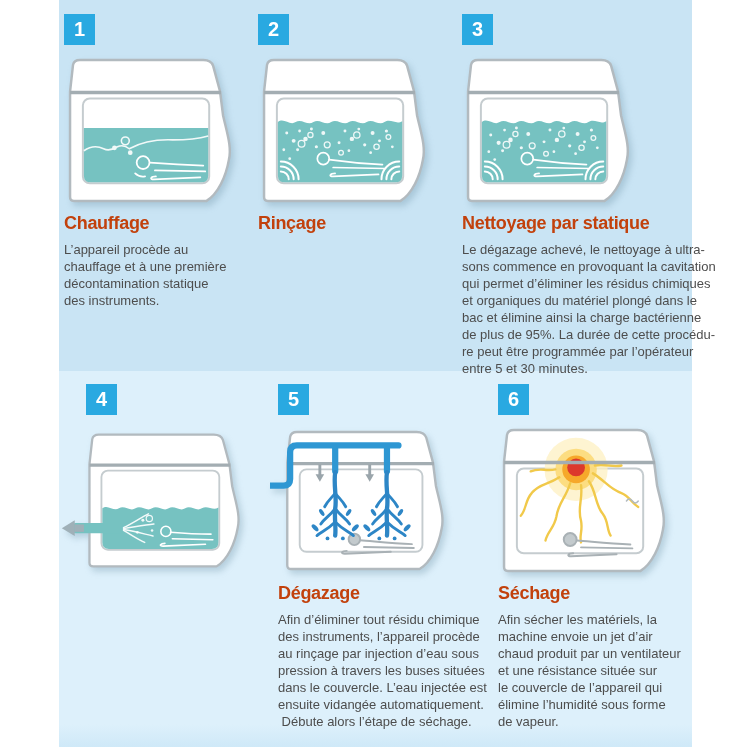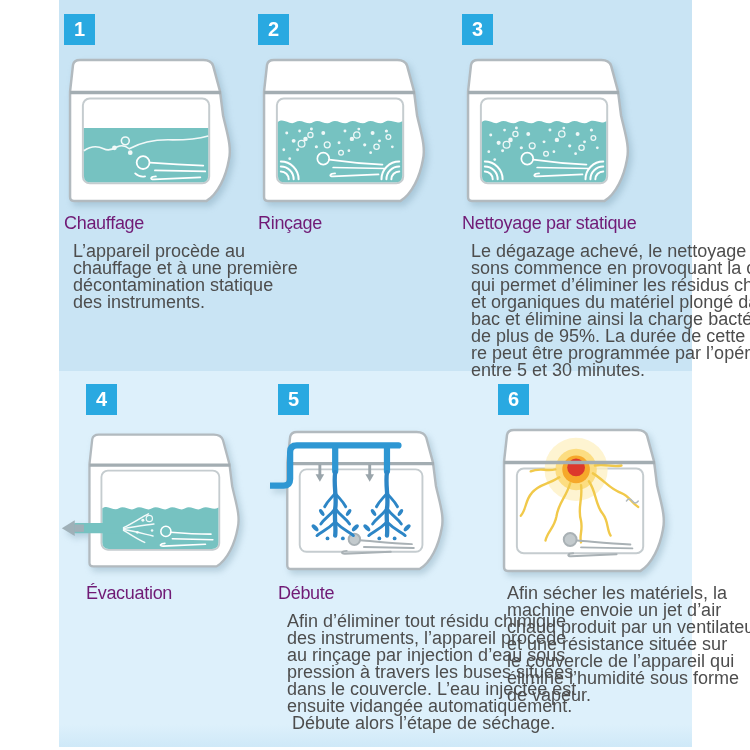--- a/index.html
+++ b/index.html
@@ -12,25 +12,25 @@
   .band-top{top:0;height:371px;background:#c9e4f4;}
   .band-bottom{top:371px;height:376px;background:linear-gradient(#ddf0fb,#ddf0fb 94%,#cfe9f8);}
   .panel{position:absolute;}
   .badge{
     width:31px;height:31px;background:#29a9e1;color:#ffffff;
     display:flex;align-items:center;justify-content:center;
     font-size:20px;font-weight:bold;margin-bottom:11px;
   }
   .machine{display:block;margin:0 0 7px -4px;filter:drop-shadow(3px 4px 3px rgba(110,145,165,.35));}
   .step-title{
-    font-size:18px;font-weight:normal;color:#701a75;letter-spacing:-.3px;
+    font-size:18px;font-weight:bold;color:#c2410c;letter-spacing:-.3px;
     margin:0 0 7px 0;
   }
   .step-desc{
-    font-size:18px;line-height:17px;color:#4d4d4d;white-space:pre;margin:9px;
+    font-size:13px;line-height:17px;color:#4d4d4d;white-space:pre;margin:0;
   }
   .p1{left:64px;top:14px;width:195px;}
   .p2{left:258px;top:14px;width:208px;}
   .p3{left:462px;top:14px;width:250px;}
   .p4{left:86px;top:384px;width:200px;}
   .p5{left:278px;top:384px;width:202px;}
   .p6{left:498px;top:384px;width:200px;}
 </style>
 </head>
 <body>
@@ -213,21 +213,20 @@
       </g>
       <circle cx="75" cy="95" r="3.4" stroke="#ffffff" fill="none" stroke-width="1.3" opacity="0.88"></circle>
       <g stroke="#ffffff" fill="none" stroke-width="1.7" stroke-linecap="round">
         <circle cx="93" cy="109" r="5.5"></circle>
         <path d="M 98,110 C 110,111 124,112 142,112"></path>
         <path d="M 100,117 L 144,118"></path>
         <path d="M 92,122 C 87,122 85,125 90,125 L 136,123"></path>
       </g>
       <line x1="10" y1="37" x2="163" y2="37" stroke="#a3adb2" stroke-width="3.5"></line>
     </svg>
-    <h3 class="step-title">Évacuation</h3>
   </div>
 
   <div class="panel p5">
     <div class="badge">5</div>
     <svg class="machine" width="186" height="150" viewBox="-8 0 194 152" style="margin-left:-8px">
       <path d="M 10,36 L 13,9 Q 14,4 20,4 L 145,4 Q 153,4 155,10 L 162,36 L 165,60 C 169,78 174,92 171,105 C 168,122 160,140 148,147 L 14,147 Q 10,147 10,143 Z" fill="#ffffff" stroke="#b2babf" stroke-width="2.5" stroke-linejoin="round"></path>
       <rect x="23" y="43" width="128" height="86" rx="7" fill="#ffffff" stroke="#c5cccf" stroke-width="2"></rect>
       <line x1="10" y1="37" x2="163" y2="37" stroke="#a3adb2" stroke-width="3.5"></line>
       <g stroke="#a9b1b5" fill="none" stroke-width="2" stroke-linecap="round">
         <circle cx="80" cy="116" r="6" fill="#c3cacd"></circle>
@@ -272,21 +271,21 @@
           <path d="M 0,98 C 8,106 14,108 19,112" fill="none" stroke-width="3"></path>
           <ellipse cx="-14" cy="88" rx="2" ry="4" transform="rotate(-35 -14 88)" stroke="none"></ellipse>
           <ellipse cx="14" cy="88" rx="2" ry="4" transform="rotate(35 14 88)" stroke="none"></ellipse>
           <ellipse cx="-21" cy="104" rx="2.2" ry="4.5" transform="rotate(-45 -21 104)" stroke="none"></ellipse>
           <ellipse cx="21" cy="104" rx="2.2" ry="4.5" transform="rotate(45 21 104)" stroke="none"></ellipse>
           <circle cx="-8" cy="115" r="2" stroke="none"></circle>
             <circle cx="8" cy="115" r="2" stroke="none"></circle>
         </g>
       </g>
     </svg>
-    <h3 class="step-title">Débute</h3>
+    <h3 class="step-title">Dégazage</h3>
     <p class="step-desc">Afin d’éliminer tout résidu chimique
 des instruments, l’appareil procède
 au rinçage par injection d’eau sous
 pression à travers les buses situées
 dans le couvercle. L’eau injectée est
 ensuite vidangée automatiquement.
  Débute alors l’étape de séchage.</p>
   </div>
 
   <div class="panel p6">
@@ -311,20 +310,21 @@
       </g>
       <path d="M 134,76 q 3,-4 6,0 q 3,4 6,0" stroke="#b3bbbf" fill="none" stroke-width="1.5" stroke-linecap="round"></path>
       <g stroke="#a9b1b5" fill="none" stroke-width="2" stroke-linecap="round">
         <circle cx="77" cy="115" r="6.5" fill="#c3cacd"></circle>
         <path d="M 84,116 C 98,117 116,119 138,120"></path>
         <path d="M 88,123 L 140,124"></path>
         <path d="M 80,129 C 75,129 73,132 78,132 L 124,130"></path>
       </g>
       <line x1="10" y1="37" x2="163" y2="37" stroke="#a3adb2" stroke-width="3.5"></line>
     </svg>
+    <h3 class="step-title">Séchage</h3>
     <p class="step-desc">Afin sécher les matériels, la
 machine envoie un jet d’air
 chaud produit par un ventilateur
 et une résistance située sur
 le couvercle de l’appareil qui
 élimine l’humidité sous forme
 de vapeur.</p>
   </div>
 </div>
 

